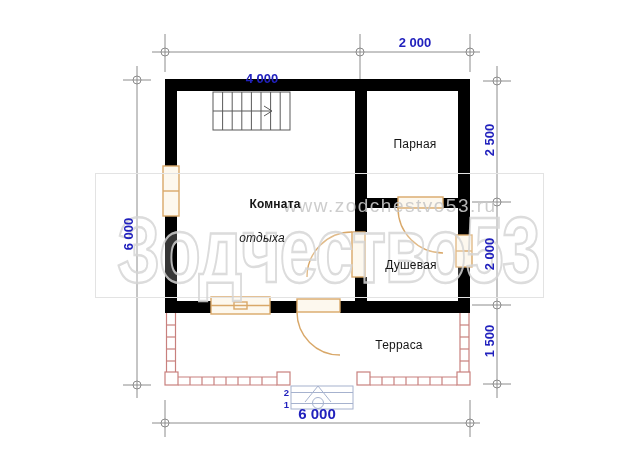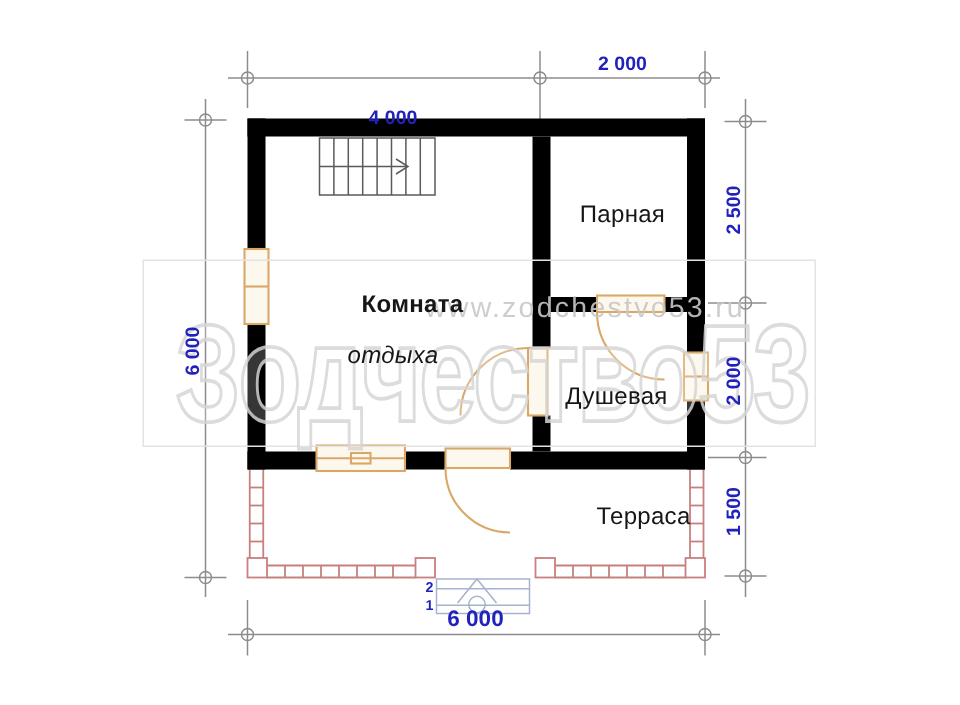--- a/index.html
+++ b/index.html
@@ -3,21 +3,21 @@
 <meta charset="utf-8">
 <style>
   html,body{margin:0;padding:0;background:#fff;}
   #canvas{
     position:relative;width:640px;height:470px;background:#ffffff;overflow:hidden;
     font-family:"Liberation Sans",sans-serif;
   }
   #plan-svg{position:absolute;left:0;top:0;}
   .abs{position:absolute;white-space:nowrap;}
   .ctr{transform:translate(-50%,-50%);}
-  .room-label{color:#161616;font-size:16px;letter-spacing:.2px;}
+  .room-label{color:#161616;font-size:12px;letter-spacing:.2px;}
   .dim{color:#2121BD;font-weight:bold;font-size:13px;}
   .dim.vert{transform:translate(-50%,-50%) rotate(-90deg);}
   .dim.big{font-size:15px;}
   .step-num{color:#2121BD;font-weight:bold;font-size:9.5px;transform:translate(-100%,-50%);}
   #wm-box{
     position:absolute;left:95px;top:173px;width:447px;height:123px;
     border:1px solid #E3E3E3;pointer-events:none;
   }
   #wm-url{
     color:#C8C8C8;font-size:19px;letter-spacing:1.5px;opacity:.9;
@@ -180,21 +180,21 @@
   </svg>
 
   <div id="wm-box"></div>
   <span id="wm-url" class="abs" style="left:390px;top:206px;">www.zodchestvo53.ru</span>
   <span id="wm-big" class="abs" style="left:328px;top:250px;">Зодчество53</span>
 
   <span class="abs ctr room-label" style="left:275px;top:204px;font-weight:bold;">Комната</span>
   <span class="abs ctr room-label" style="left:262px;top:238px;font-style:italic;">отдыха</span>
   <span class="abs ctr room-label" style="left:415px;top:144px;">Парная</span>
   <span class="abs ctr room-label" style="left:411px;top:265px;">Душевая</span>
-  <span class="abs ctr room-label" style="left:399px;top:345px;margin-left:30px;">Терраса</span>
+  <span class="abs ctr room-label" style="left:399px;top:345px;">Терраса</span>
 
   <span class="abs ctr dim" style="left:262px;top:42px;margin-top:36px;">4 000</span>
   <span class="abs ctr dim" style="left:415px;top:42px;">2 000</span>
   <span class="abs dim vert" style="left:128px;top:234px;">6 000</span>
   <span class="abs dim vert" style="left:489px;top:140px;">2 500</span>
   <span class="abs dim vert" style="left:489px;top:254px;">2 000</span>
   <span class="abs dim vert" style="left:489px;top:341px;">1 500</span>
   <span class="abs ctr dim big" style="left:317px;top:413px;">6 000</span>
 
   <span class="abs step-num" style="left:289px;top:392px;">2</span>

